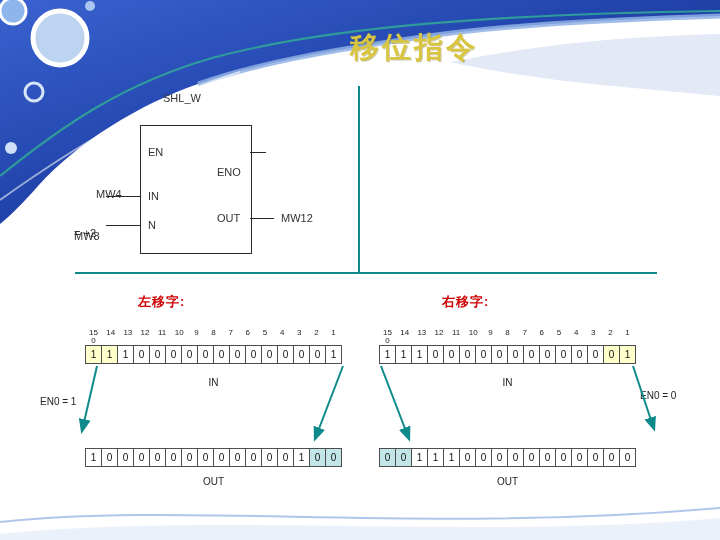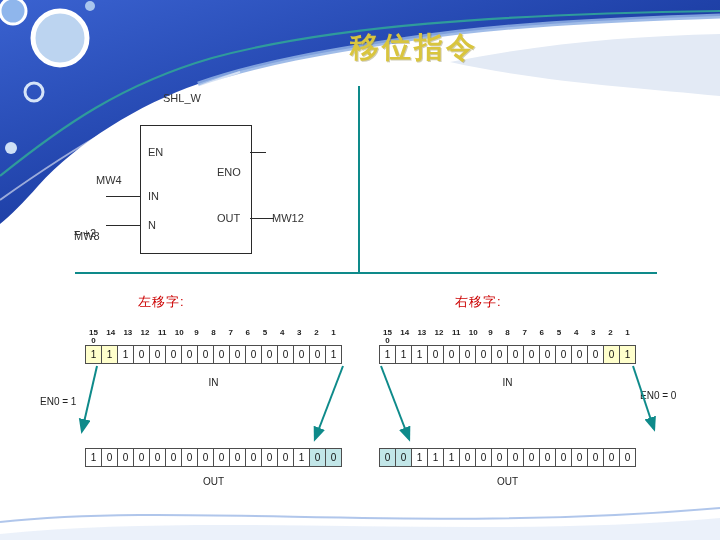--- a/index.html
+++ b/index.html
@@ -28,23 +28,23 @@
   }
 
   .fbd-name{position:absolute;left:163px;top:92px;font-size:11px;color:#333;}
   .fbd-box{position:absolute;left:140px;top:125px;width:110px;height:127px;border:1px solid #2a2a2a;background:#fff;}
   .lbl{position:absolute;font-size:11px;color:#333;white-space:nowrap;}
   .wire{position:absolute;height:1px;background:#2a2a2a;}
 
   .vdivider{position:absolute;left:358px;top:86px;width:2px;height:188px;background:var(--accent-teal);}
   .hdivider{position:absolute;left:75px;top:272px;width:582px;height:2px;background:var(--accent-teal);}
 
-  .heading{position:absolute;top:293px;font-size:13px;font-weight:normal;letter-spacing:1px;color:var(--heading-red);text-align:right;}
-
-  .bit-label-row{position:absolute;width:257px;display:flex;font-weight:bold;}
+  .heading{position:absolute;top:293px;font-size:13px;font-weight:bold;letter-spacing:1px;color:var(--heading-red);text-align:right;}
+
+  .bit-label-row{position:absolute;width:257px;display:flex;}
   .bit-label{flex:1;text-align:center;font-size:8px;line-height:8px;color:#222;}
 
   .bit-row{position:absolute;display:flex;}
   .bit-cell{
     flex:none;width:17px;height:19px;margin-left:-1px;
     border:1px solid #4d4d4d;box-sizing:border-box;background:#fff;
     font-size:10px;line-height:17px;text-align:center;color:#111;
   }
   .bit-cell:first-child{margin-left:0;}
   .hl-yellow{background:var(--highlight-yellow);}
@@ -80,34 +80,34 @@
 
   <div class="title">移位指令</div>
 
   <div class="fbd-name">SHL_W</div>
   <div class="fbd-box"></div>
   <span class="lbl" style="left:148px;top:146px;">EN</span>
   <span class="lbl" style="left:217px;top:146px;margin-top:20px;">ENO</span>
   <span class="lbl" style="left:148px;top:190px;">IN</span>
   <span class="lbl" style="left:148px;top:219px;">N</span>
   <span class="lbl" style="left:217px;top:212px;">OUT</span>
-  <span class="lbl" style="left:74px;top:174px;padding-left:22px;">MW4</span>
+  <span class="lbl" style="left:74px;top:188px;padding-left:22px;">MW4</span>
   <span class="lbl" style="left:74px;top:230px;">MW8</span>
   <span class="lbl" style="left:74px;top:227px;">= +2</span>
-  <span class="lbl" style="left:272px;top:212px;text-align:center;">MW12</span>
+  <span class="lbl" style="left:281px;top:212px;text-align:center;">MW12</span>
   <div class="wire" style="left:250px;top:152px;width:16px;"></div>
   <div class="wire" style="left:106px;top:196px;width:34px;"></div>
   <div class="wire" style="left:106px;top:225px;width:34px;"></div>
   <div class="wire" style="left:250px;top:218px;width:24px;"></div>
 
   <div class="vdivider"></div>
   <div class="hdivider"></div>
 
   <div class="heading" style="left:138px;">左移字:</div>
-  <div class="heading" style="left:455px;">右移字:</div>
+  <div class="heading" style="left:442px;">右移字:</div>
 
   <div class="bit-label-row" style="left:85px;top:329px;">
       <div class="bit-label">15<br>0</div>
       <div class="bit-label">14</div>
       <div class="bit-label">13</div>
       <div class="bit-label">12</div>
       <div class="bit-label">11</div>
       <div class="bit-label">10</div>
       <div class="bit-label">9</div>
       <div class="bit-label">8</div>

